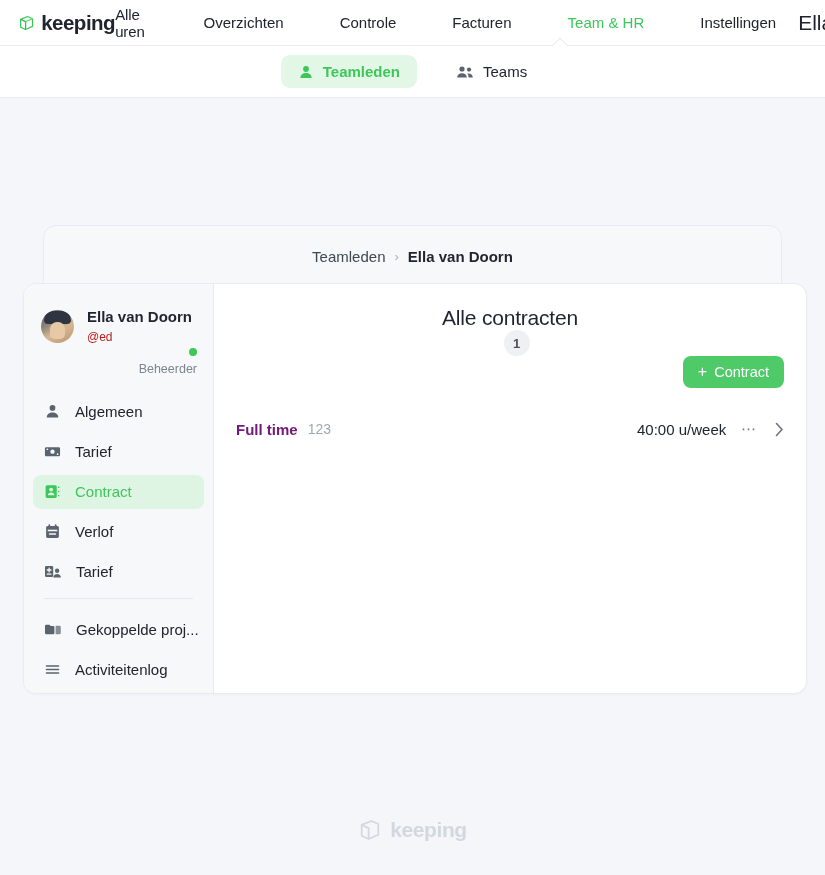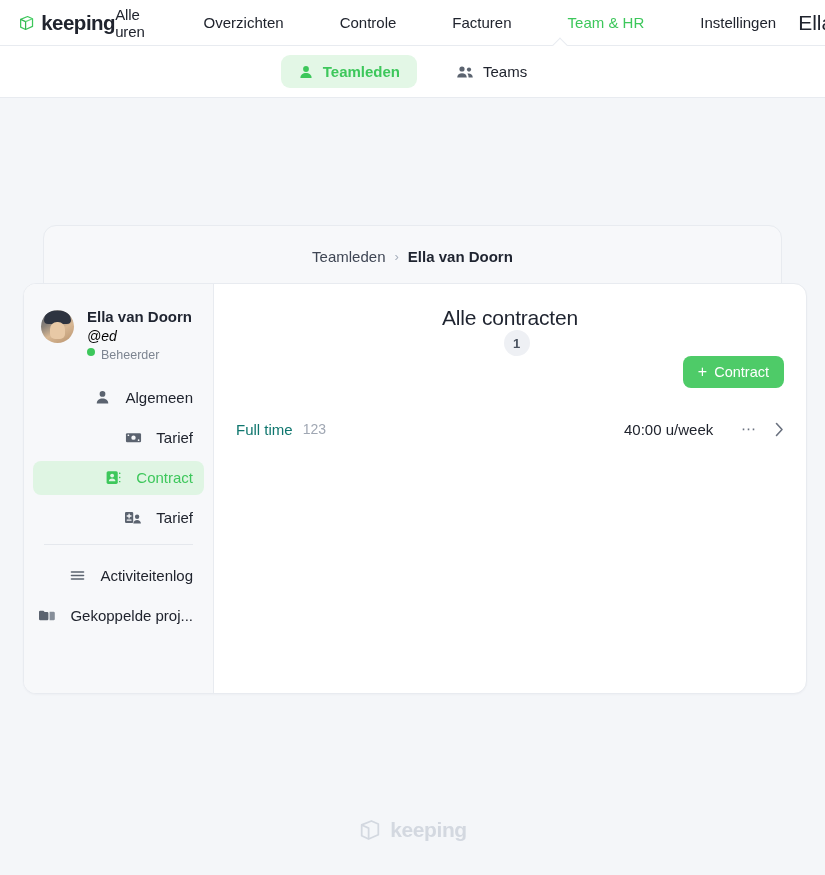--- a/index.html
+++ b/index.html
@@ -133,33 +133,33 @@
   }
   .profile-avatar::after {
     content:""; position:absolute; left:9px; top:12px; width:15px; height:17px;
     background:#e8c9a6; border-radius:7px 7px 5px 5px;
   }
   .profile-info { padding-top: 1px; }
   .profile-name {
     font-size: 15px; font-weight: bold; color: #1f2430; line-height: 1.33;
     display: inline;
   }
-  .profile-handle { font-size: 14px; color: #000000; font-style: italic; }
+  .profile-handle { font-size: 12px; color: #b91c1c; }
   .profile-role {
-    display: flex; align-items: flex-start; gap: 6px;
-    font-size: 12.5px; color: #7d8591; margin-top: 3px;
+    display: flex; align-items: flex-end; gap: 6px;
+    font-size: 12.5px; color: #7d8591; margin-top: 3px; flex-direction: column;
   }
   .role-dot { width: 8px; height: 8px; border-radius: 50%; background: #3dc75b; display:block; }
 
   .menu { margin-top: 19px; padding: 0 9px; }
   .menu-item {
     display: flex; align-items: center; gap: 14px;
     height: 34px; padding: 0 11px; border-radius: 8px;
     font-size: 15px; color: #20242e; cursor: pointer; margin-bottom: 6px;
-    white-space: nowrap; overflow: hidden; justify-content: flex-end;
+    white-space: nowrap; overflow: hidden;
   }
   .menu-item.active { background: #dff5e3; color: #3dc75b; }
   .menu-item svg { flex-shrink: 0; display: block; }
   .menu-sep { height: 1px; background: #e5e8ed; margin: 9px 11px 14px 11px; }
 
   
   .content { flex: 1; padding: 22px 22px 0 22px; }
   .content-head { display: flex; align-items: center; flex-direction: column; }
   .content-title { font-size: 21px; color: #1f2430; letter-spacing: -0.2px; }
   .count-badge {
@@ -171,23 +171,23 @@
     margin-left: auto; background: #4ecb68; color: #fff;
     border: none; border-radius: 8px; height: 32px; padding: 0 15px;
     font-size: 14.5px; font-family: inherit; cursor: pointer;
     display: flex; align-items: center; gap: 7px;
   }
   .add-btn .plus { font-size: 16px; line-height: 1; }
 
   .contract-row {
     display: flex; align-items: center; margin-top: 32px; cursor: pointer;
   }
-  .c-name { font-size: 15px; font-weight: normal; color: #0f766e; }
+  .c-name { font-size: 15px; font-weight: bold; color: #701a75; }
   .c-num { font-size: 14px; color: #a0a7b3; margin-left: 10px; }
-  .c-hours { font-size: 15px; color: #20242e; position: absolute; left: 388px; }
+  .c-hours { font-size: 15px; color: #20242e; position: absolute; left: 401px; }
   .c-actions { margin-left: auto; display: flex; align-items: center; gap: 18px; }
   .dots { color: #6b7280; font-size: 15px; letter-spacing: 1px; cursor: pointer; }
   .chev { color: #6b7280; cursor: pointer; display: block; }
   .row-rel { position: relative; width: 100%; display: flex; align-items: center; }
 
   
   .footer {
     position: absolute; left: 0; bottom: 33px; width: 100%;
     display: flex; align-items: center; justify-content: center; gap: 8px;
     opacity: 1;
@@ -300,49 +300,59 @@
             <rect x="1.5" y="2" width="10.5" height="12" rx="1.5" fill="#3dc75b"></rect>
             <circle cx="6.7" cy="6.2" r="1.8" fill="#dff5e3"></circle>
             <path d="M3.6 11.6c0-1.8 1.4-2.7 3.1-2.7s3.1.9 3.1 2.7z" fill="#dff5e3"></path>
             <rect x="13.2" y="3.4" width="1.3" height="1.3" rx="0.3" fill="#3dc75b"></rect>
             <rect x="13.2" y="7.3" width="1.3" height="1.3" rx="0.3" fill="#3dc75b"></rect>
             <rect x="13.2" y="11.2" width="1.3" height="1.3" rx="0.3" fill="#3dc75b"></rect>
           </svg>
           <span>Contract</span>
         </div>
 
+        <div class="menu-item">
+          <svg width="17" height="17" viewBox="0 0 16 16">
+            <rect x="2" y="2.8" width="12" height="11.2" rx="1.5" fill="#5b636f"></rect>
+            <rect x="3.5" y="6.3" width="9" height="1.5" fill="#f7f8fa"></rect>
+            <rect x="4.2" y="1.2" width="1.6" height="2.6" rx="0.7" fill="#5b636f"></rect>
+            <rect x="10.2" y="1.2" width="1.6" height="2.6" rx="0.7" fill="#5b636f"></rect>
+            <rect x="4.6" y="9.6" width="6.8" height="1.4" rx="0.4" fill="#f7f8fa"></rect>
+          </svg>
+          <span>Verlof</span>
+        </div>
 
         <div class="menu-item">
           <svg width="18" height="17" viewBox="0 0 18 16">
             <rect x="1" y="2.4" width="8.2" height="11" rx="1.2" fill="#5b636f"></rect>
             <path d="M5.1 4.6 L5.1 8.4 M3.2 6.5 L7 6.5" stroke="#f7f8fa" stroke-width="1.3" stroke-linecap="round"></path>
             <rect x="2.6" y="10" width="5" height="1.2" rx="0.4" fill="#f7f8fa"></rect>
             <circle cx="13.1" cy="7.2" r="2.2" fill="#5b636f"></circle>
             <path d="M9.3 14c0-2.3 1.8-3.5 3.8-3.5s3.8 1.2 3.8 3.5z" fill="#5b636f"></path>
           </svg>
           <span>Tarief</span>
         </div>
 
         <div class="menu-sep"></div>
 
         <div class="menu-item">
+          <svg width="18" height="17" viewBox="0 0 18 16">
+            <path d="M1 4.4 A1.2 1.2 0 0 1 2.2 3.2 H5.4 L6.7 4.6 H9.2 A1.2 1.2 0 0 1 10.4 5.8 V11.6 A1.2 1.2 0 0 1 9.2 12.8 H2.2 A1.2 1.2 0 0 1 1 11.6 Z" fill="#5b636f"></path>
+            <path d="M11.6 4.2 H15.6 A1.2 1.2 0 0 1 16.8 5.4 V11.6 A1.2 1.2 0 0 1 15.6 12.8 H11.6 Z" fill="#868e99"></path>
+          </svg>
+          <span>Gekoppelde proj...</span>
+        </div>
+
+        <div class="menu-item">
           <svg width="17" height="17" viewBox="0 0 16 16">
             <rect x="1.6" y="4" width="12.8" height="1.5" rx="0.75" fill="#5b636f"></rect>
             <rect x="1.6" y="7.3" width="12.8" height="1.5" rx="0.75" fill="#5b636f"></rect>
             <rect x="1.6" y="10.6" width="12.8" height="1.5" rx="0.75" fill="#5b636f"></rect>
           </svg>
           <span>Activiteitenlog</span>
-        </div>
-
-        <div class="menu-item">
-          <svg width="18" height="17" viewBox="0 0 18 16">
-            <path d="M1 4.4 A1.2 1.2 0 0 1 2.2 3.2 H5.4 L6.7 4.6 H9.2 A1.2 1.2 0 0 1 10.4 5.8 V11.6 A1.2 1.2 0 0 1 9.2 12.8 H2.2 A1.2 1.2 0 0 1 1 11.6 Z" fill="#5b636f"></path>
-            <path d="M11.6 4.2 H15.6 A1.2 1.2 0 0 1 16.8 5.4 V11.6 A1.2 1.2 0 0 1 15.6 12.8 H11.6 Z" fill="#868e99"></path>
-          </svg>
-          <span>Gekoppelde proj...</span>
         </div>
       </div>
     </div>
 
     <div class="content">
       <div class="content-head">
         <div class="content-title">Alle contracten</div>
         <div class="count-badge">1</div>
         <button class="add-btn">
           <span class="plus">+</span>

